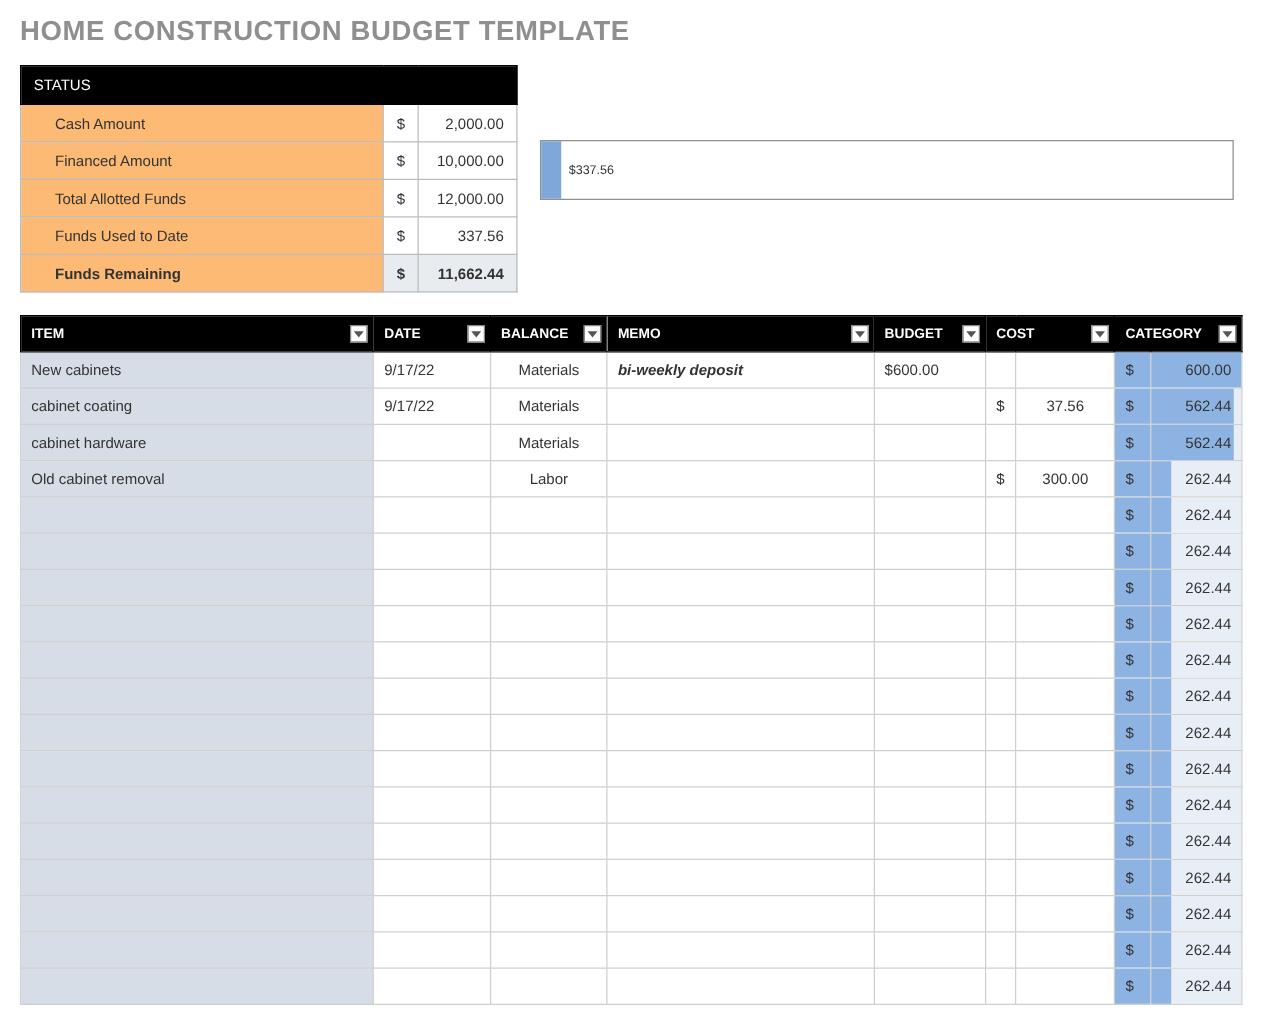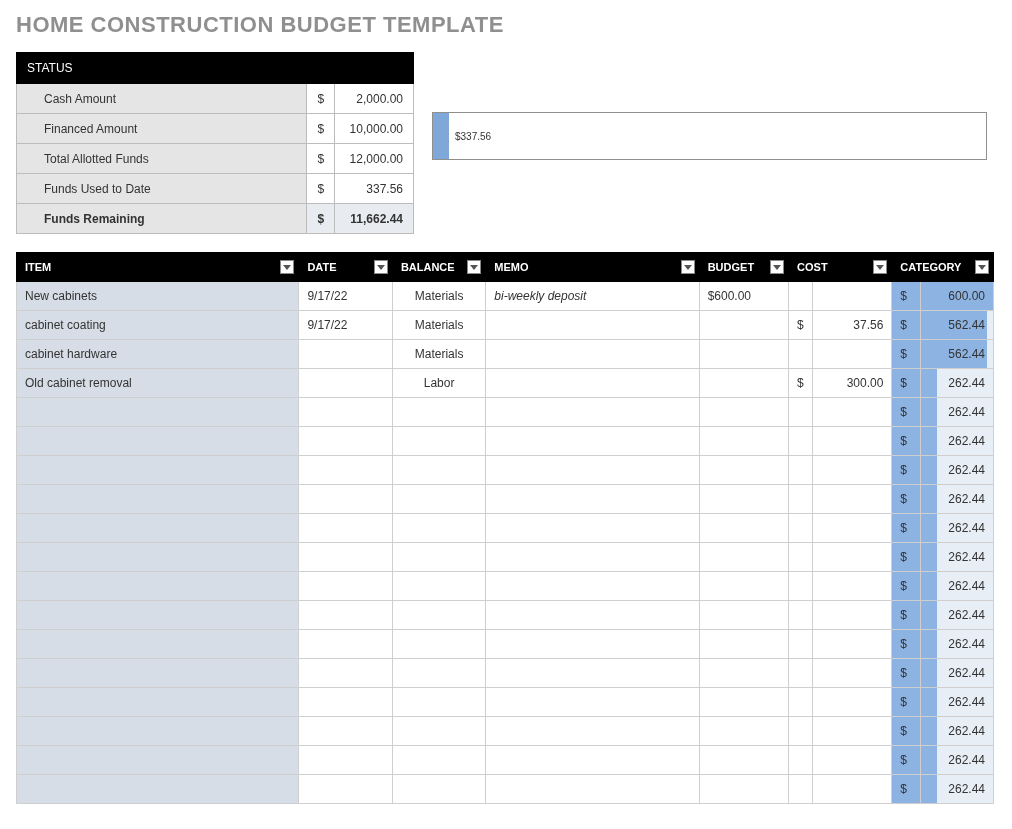--- a/index.html
+++ b/index.html
@@ -35,21 +35,21 @@
     font-weight: normal;
     padding: 8px 10px;
     border: 1px solid #000;
   }
   .status-table td {
     border: 1px solid #bcbcbc;
     padding: 7px 10px;
     font-size: 12px;
     height: 30px;
   }
-  .status-table td.label { background: #e5e5e5; width: 295px; padding-left: 27px; }
+  .status-table td.label { background: #fdba74; width: 295px; padding-left: 27px; }
   .status-table td.cur { width: 24px; text-align: left; background: #fff; }
   .status-table td.val { width: 79px; text-align: right; background: #fff; }
   .status-table tr.bold td { font-weight: bold; }
   .status-table td.shade { background: #e8ecf0; }
   
   .chart-box {
     margin-top: 60px;
     width: 555px;
     height: 48px;
     border: 1px solid #8f8f8f;
@@ -107,24 +107,24 @@
     border: 1px solid #cfcfcf;
     padding: 6px 8px;
     height: 29px;
     font-size: 12px;
     background: #fff;
     vertical-align: middle;
   }
   .main-table td.item { background: #d6dde6; width: 278px; }
   .main-table td.date { width: 92px; }
   .main-table td.category { width: 92px; text-align: center; }
-  .main-table td.memo { width: 210px; font-style: italic; }
+  .main-table td.memo { width: 210px; font-style: italic; font-weight: bold; }
   .main-table td.budget { width: 88px; }
   .main-table td.cost-cur { width: 22px; text-align: left; }
-  .main-table td.cost-val { width: 78px; text-align: right; }
+  .main-table td.cost-val { width: 78px; text-align: center; }
   .main-table td .balfill {
     position: absolute;
     top: 0; bottom: 0; left: 0;
     background: #8cb3e2;
     z-index: 0;
   }
   .main-table td.balcell { position: relative; background: #e8eef6; }
   .main-table td.balcell span { position: relative; z-index: 1; }
   .col-item   { width: 278px; }
   .col-date   { width: 92px; }

